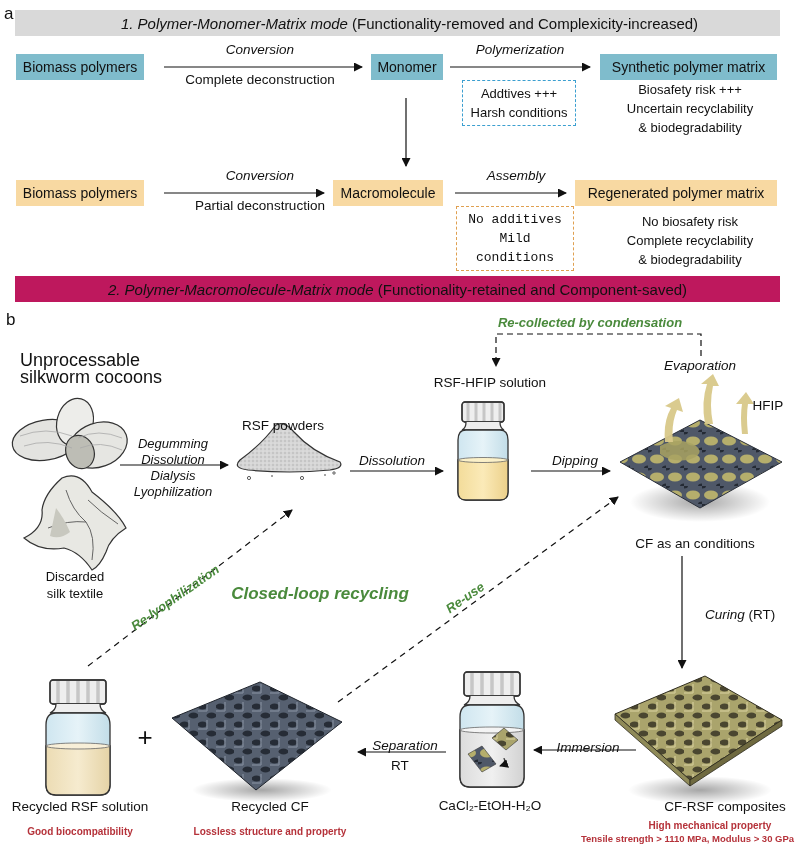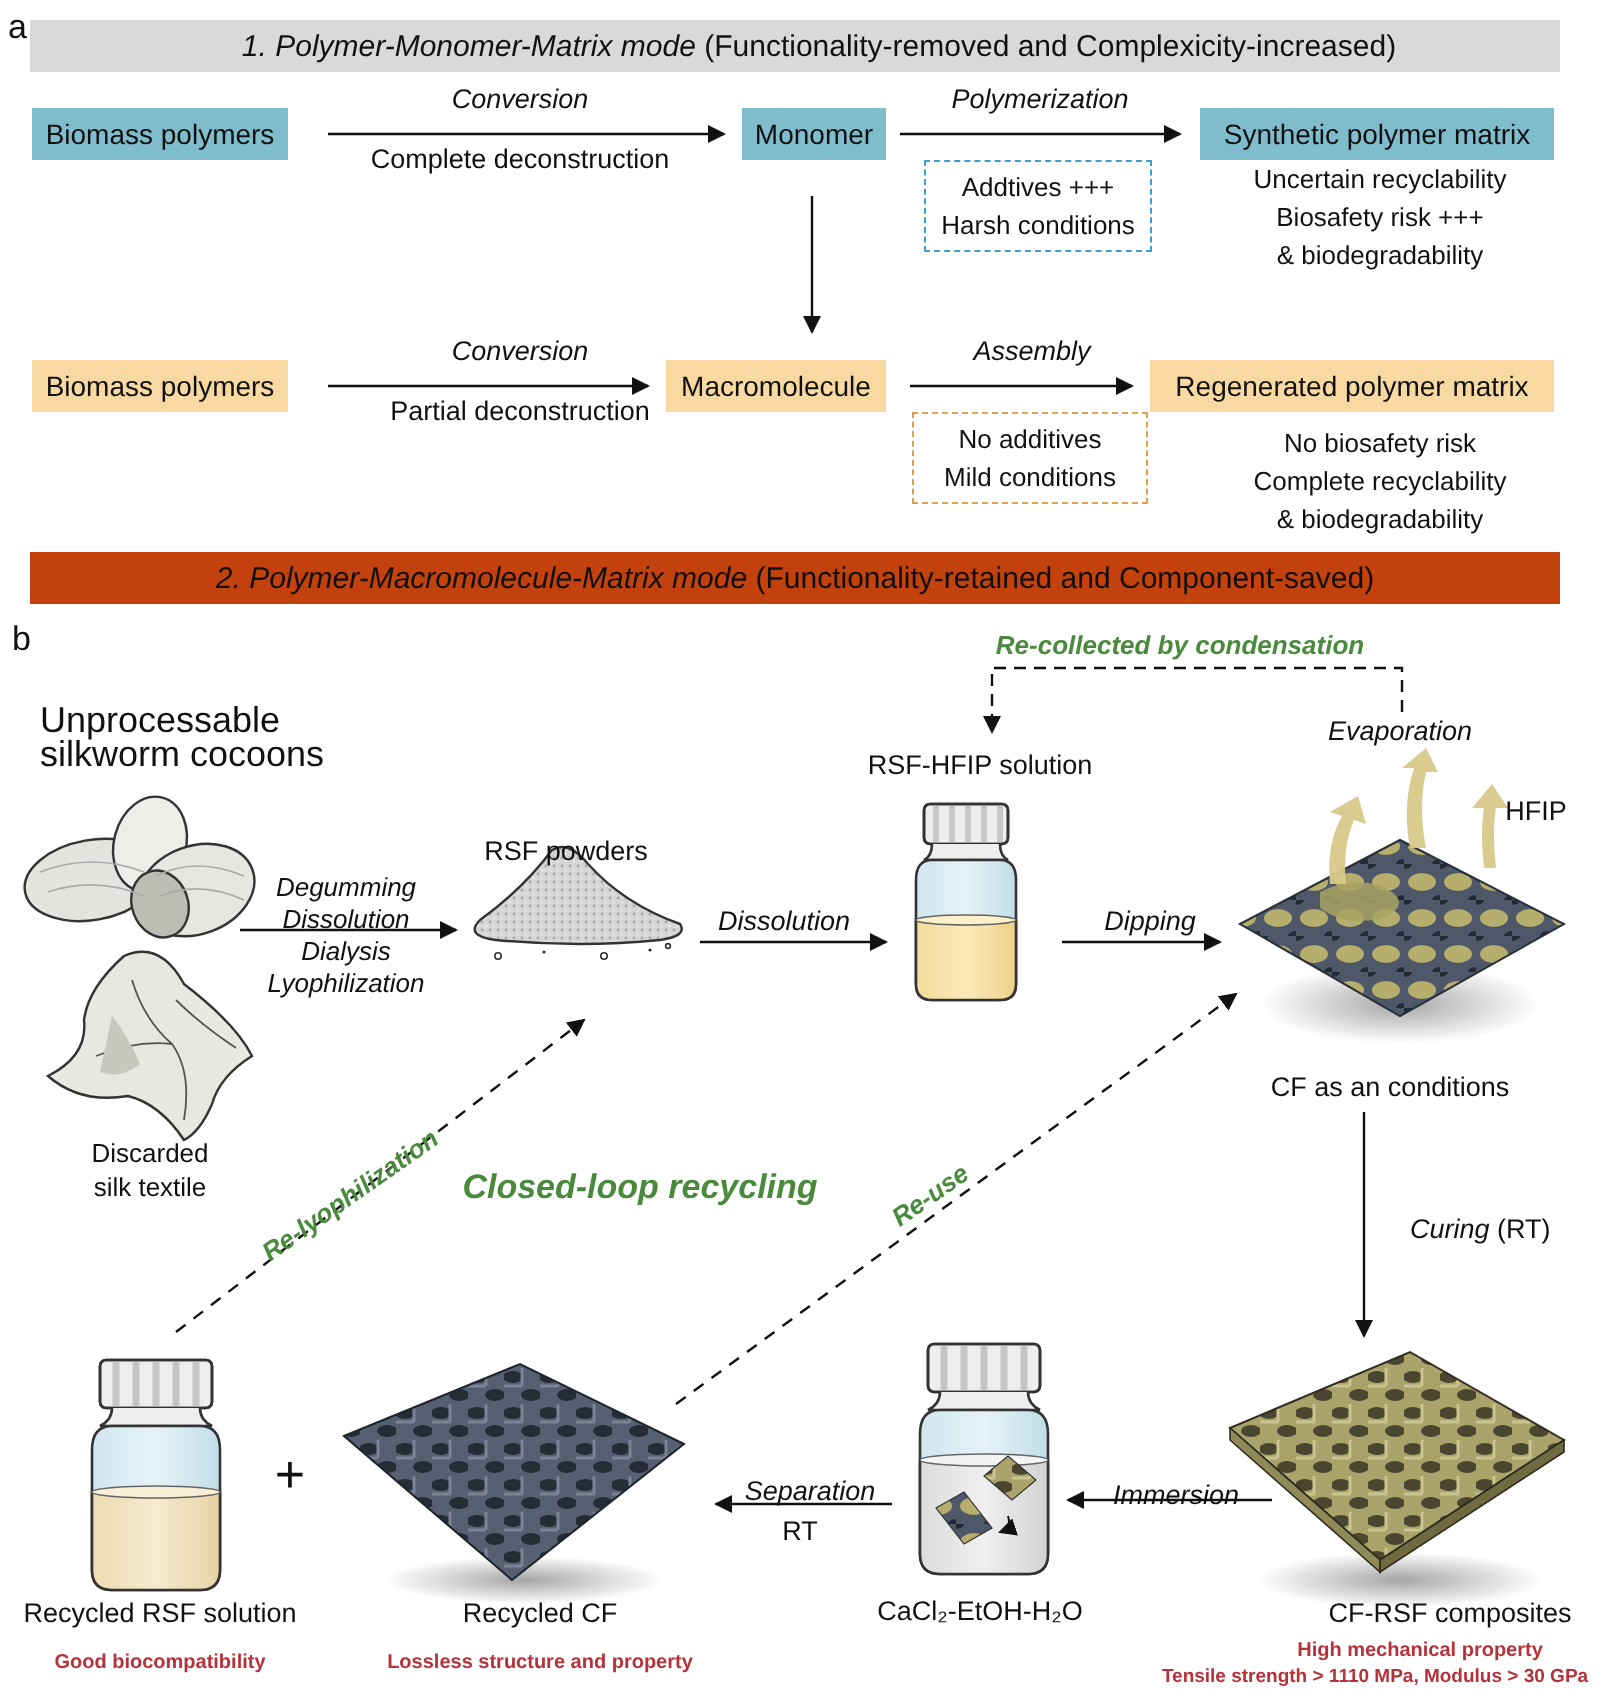--- a/index.html
+++ b/index.html
@@ -35,43 +35,43 @@
 <div class="box blue" style="left:400px;top:54px;width:110px;left:600px;width:177px;" data-name="mode1-node-synthetic">Synthetic polymer matrix</div>
 
 <div class="lbl it" style="left:110px;top:42px;width:180px;" data-name="mode1-step1-above">Conversion</div>
 <div class="lbl" style="left:110px;top:72px;width:180px;" data-name="mode1-step1-below">Complete deconstruction</div>
 <div class="lbl it" style="left:300px;top:42px;width:180px;left:296px;width:200px;" data-name="mode1-step2-above">Polymerization</div>
 <div class="dash-box dash-blue" style="left:304px;top:80px;width:84px;" data-name="mode1-conditions-box">
   <div data-name="mode1-condition">Addtives +++</div>
   <div data-name="mode1-condition">Harsh conditions</div>
 </div>
 <div class="lbl" style="left:600px;top:80px;width:177px;line-height:19px;font-size:13px;" data-name="mode1-outcomes">
+  <div data-name="mode1-outcome">Biosafety risk +++</div>
   <div data-name="mode1-outcome">Uncertain recyclability</div>
-  <div data-name="mode1-outcome">Biosafety risk +++</div>
   <div data-name="mode1-outcome">&amp; biodegradability</div>
 </div>
 
 <div class="box orange" style="left:16px;top:180px;width:128px;" data-name="mode2-node-biomass">Biomass polymers</div>
 <div class="box orange" style="left:222px;top:180px;width:68px;width:68px;left:222px;" data-name="mode2-node-macromolecule">Macromolecule</div>
 <div class="box orange" style="left:383px;top:180px;width:394px;left:600px;width:177px;" data-name="mode2-node-regenerated">Regenerated polymer matrix</div>
 
 <div class="lbl it" style="left:110px;top:168px;width:180px;" data-name="mode2-step1-above">Conversion</div>
 <div class="lbl" style="left:110px;top:198px;width:180px;" data-name="mode2-step1-below">Partial deconstruction</div>
 <div class="lbl it" style="left:296px;top:168px;width:130px;left:296px;width:200px;" data-name="mode2-step2-above">Assembly</div>
 <div class="dash-box dash-orange" style="left:304px;top:206px;width:68px;" data-name="mode2-conditions-box">
   <div data-name="mode2-condition">No additives</div>
   <div data-name="mode2-condition">Mild conditions</div>
 </div>
 <div class="lbl" style="left:600px;top:212px;width:177px;line-height:19px;font-size:13px;" data-name="mode2-outcomes">
   <div data-name="mode2-outcome">No biosafety risk</div>
   <div data-name="mode2-outcome">Complete recyclability</div>
   <div data-name="mode2-outcome">&amp; biodegradability</div>
 </div>
 
-<div class="banner" style="top:276px;background:#c2410c;" data-name="mode2-banner">
+<div class="banner" style="top:276px;background:#be185d;" data-name="mode2-banner">
   <span data-name="mode2-title-italic" style="font-style:italic">2. Polymer-Macromolecule-Matrix mode</span>
     <span data-name="mode2-title-rest" style="white-space:pre"> (Functionality-retained and Component-saved)</span>
 </div>
 
 <div class="abs panel-letter" style="left:6px;top:310px;" data-name="panel-b-label">b</div>
 
 <div class="lbl" style="left:20px;top:352px;width:110px;font-size:18px;line-height:17px;" data-name="cocoons-label">
   <div data-name="cocoons-label-line">Unprocessable</div>
   <div data-name="cocoons-label-line">silkworm cocoons</div>
 </div>
@@ -275,21 +275,21 @@
   [data-name="mode1-node-biomass"]{left:16px!important;width:128px!important;}
   [data-name="mode1-node-monomer"]{left:371px!important;width:72px!important;}
   [data-name="mode1-node-synthetic"]{left:600px!important;width:177px!important;}
   [data-name="mode2-node-biomass"]{left:16px!important;width:128px!important;}
   [data-name="mode2-node-macromolecule"]{left:333px!important;width:110px!important;}
   [data-name="mode2-node-regenerated"]{left:575px!important;width:202px!important;}
   [data-name="mode1-step1-above"],[data-name="mode1-step1-below"],[data-name="mode2-step1-above"],[data-name="mode2-step1-below"]{left:160px!important;width:200px!important;}
   [data-name="mode1-step2-above"]{left:460px!important;width:120px!important;}
   [data-name="mode2-step2-above"]{left:456px!important;width:120px!important;}
   [data-name="mode1-conditions-box"]{left:462px!important;width:112px!important;}
-  [data-name="mode2-conditions-box"]{left:456px!important;width:116px!important;}
+  [data-name="mode2-conditions-box"]{left:456px!important;width:116px!important;font-family:Liberation Mono, monospace;}
   [data-name="mode1-outcomes"],[data-name="mode2-outcomes"]{left:590px!important;width:200px!important;}
 </style>
 
 <svg width="800" height="850" data-name="panel-a-arrows">
   <defs>
     <marker id="ah4" markerWidth="9" markerHeight="9" refX="8" refY="4.5" orient="auto" markerUnits="userSpaceOnUse">
       <path d="M0,0 L9,4.5 L0,9 z" fill="#111"></path>
     </marker>
   </defs>
   <line x1="164" y1="67" x2="362" y2="67" stroke="#111" stroke-width="1.2" marker-end="url(#ah4)" data-name="arrow-conversion-1"></line>

